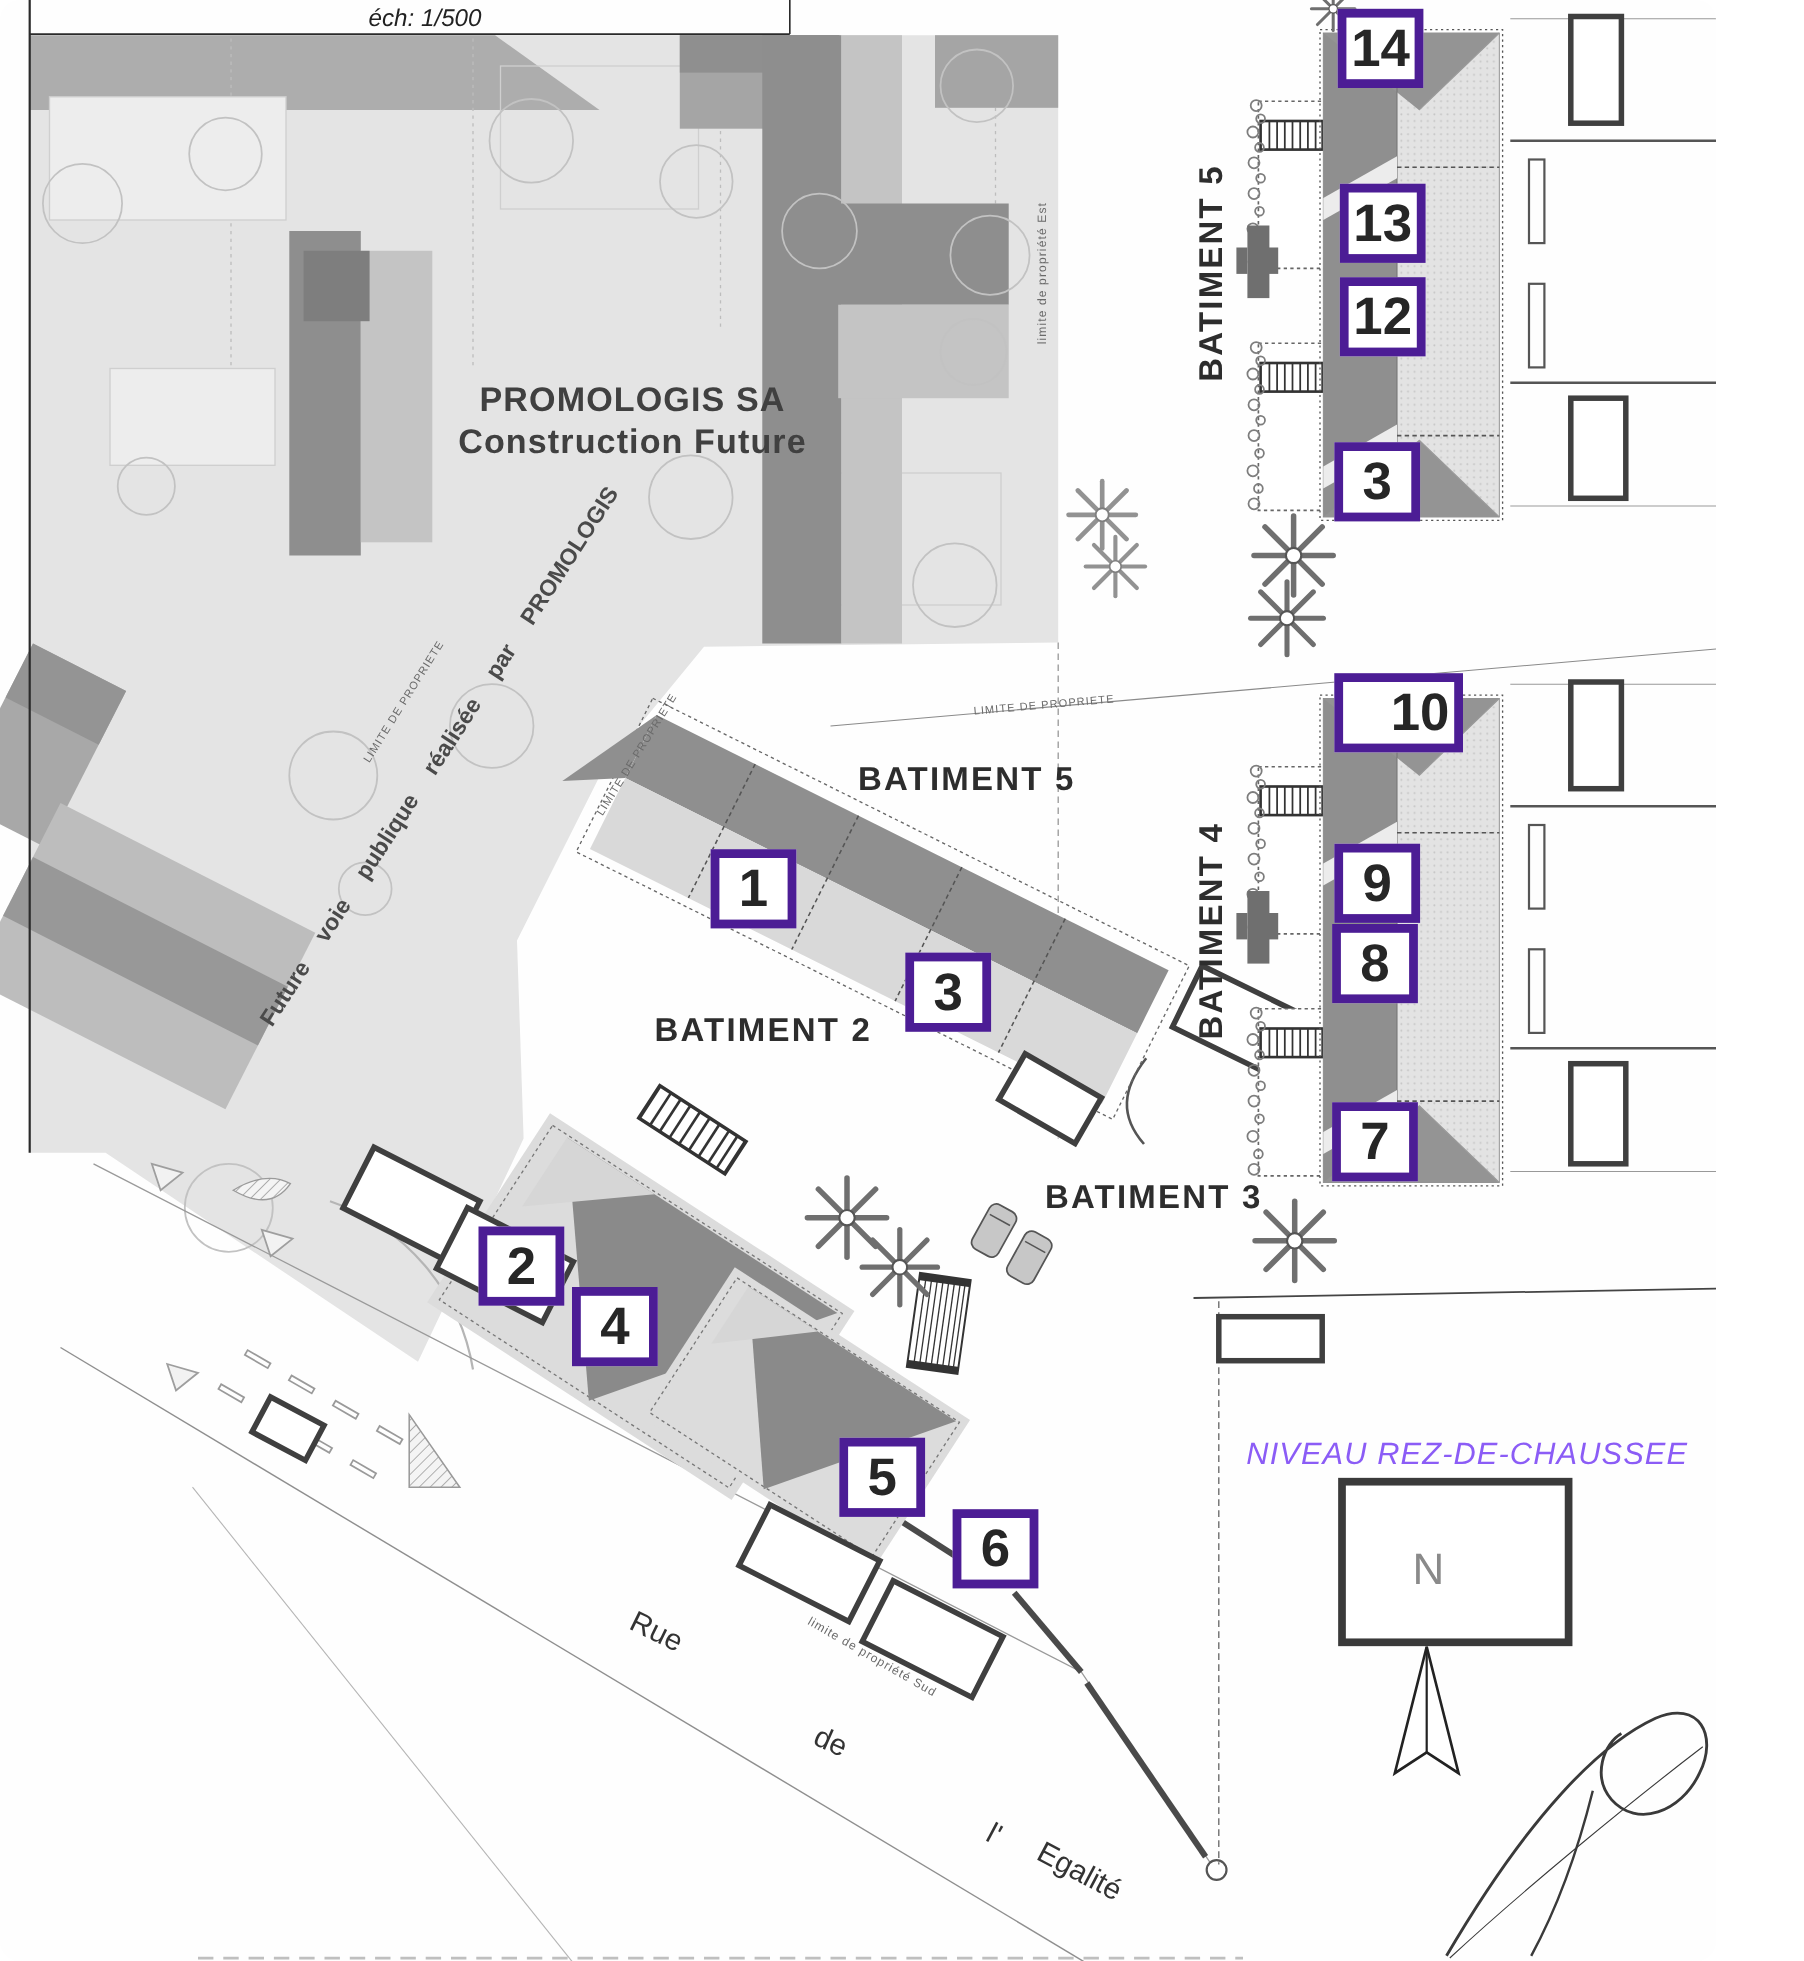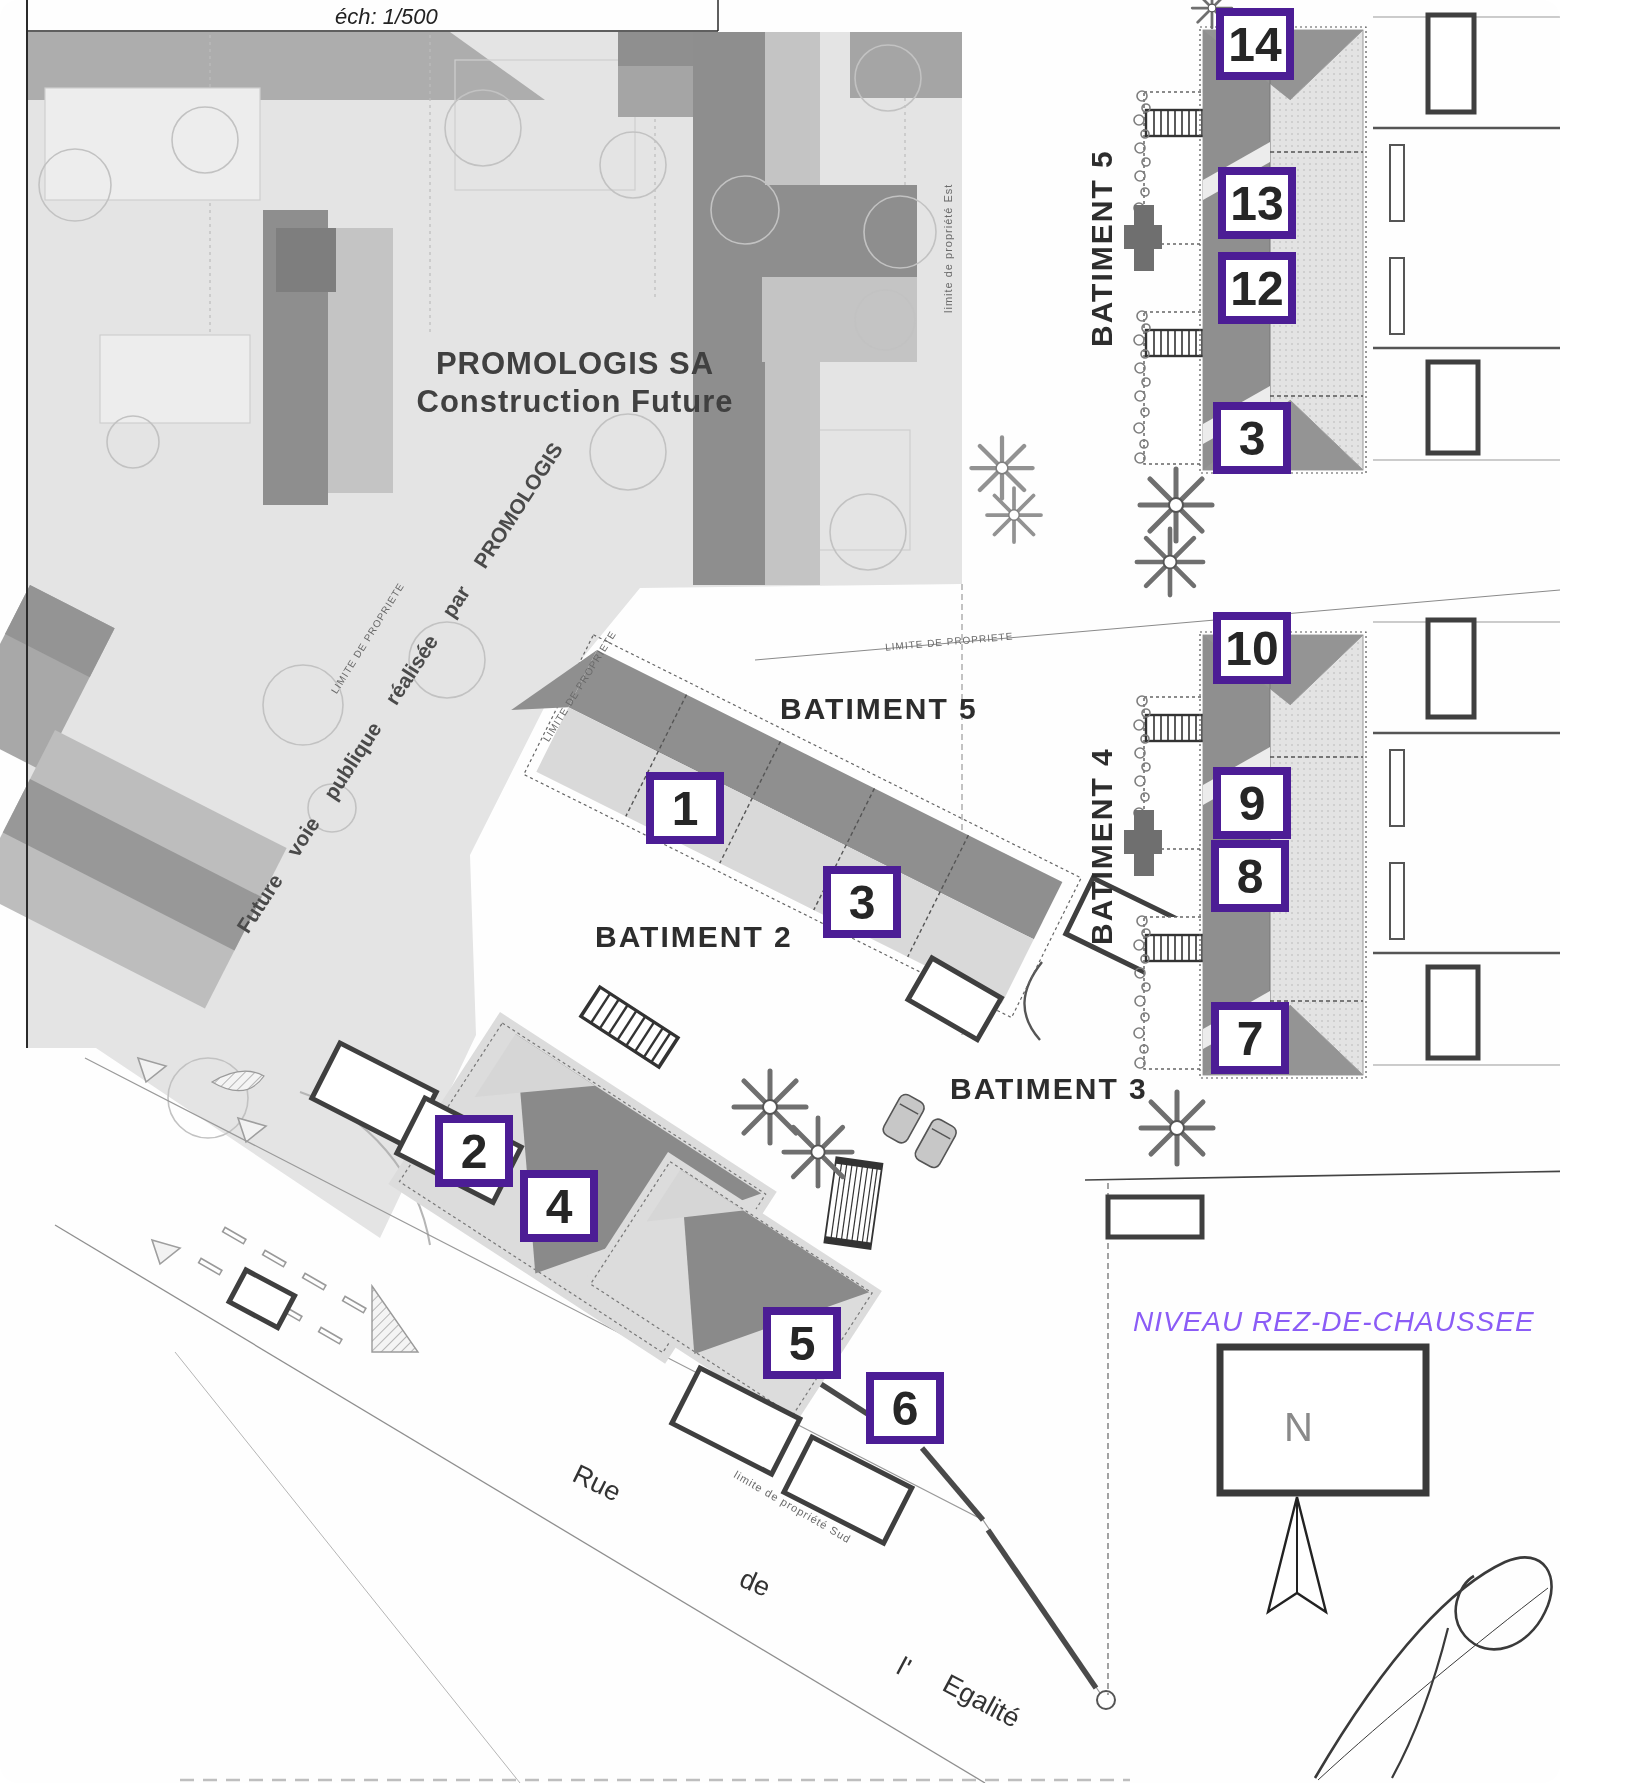--- a/index.html
+++ b/index.html
@@ -353,19 +353,19 @@
 
 <div class="ubox" style="left:646px;top:772px;">1</div>
 <div class="ubox" style="left:823px;top:866px;">3</div>
 <div class="ubox" style="left:435px;top:1115px;">2</div>
 <div class="ubox" style="left:520px;top:1170px;">4</div>
 <div class="ubox" style="left:763px;top:1307px;">5</div>
 <div class="ubox" style="left:866px;top:1372px;">6</div>
 <div class="ubox" style="left:1211px;top:1002px;">7</div>
 <div class="ubox" style="left:1211px;top:840px;">8</div>
 <div class="ubox" style="left:1213px;top:767px;">9</div>
-<div class="ubox" style="left:1213px;top:612px;">10</div>
+<div class="ubox" style="left:1213px;top:612px;padding-left:39px;">10</div>
 <div class="ubox" style="left:1213px;top:402px;">3</div>
 <div class="ubox" style="left:1218px;top:252px;">12</div>
 <div class="ubox" style="left:1218px;top:167px;">13</div>
 <div class="ubox" style="left:1216px;top:8px;">14</div>
 
 </div>
 
 </body></html>

